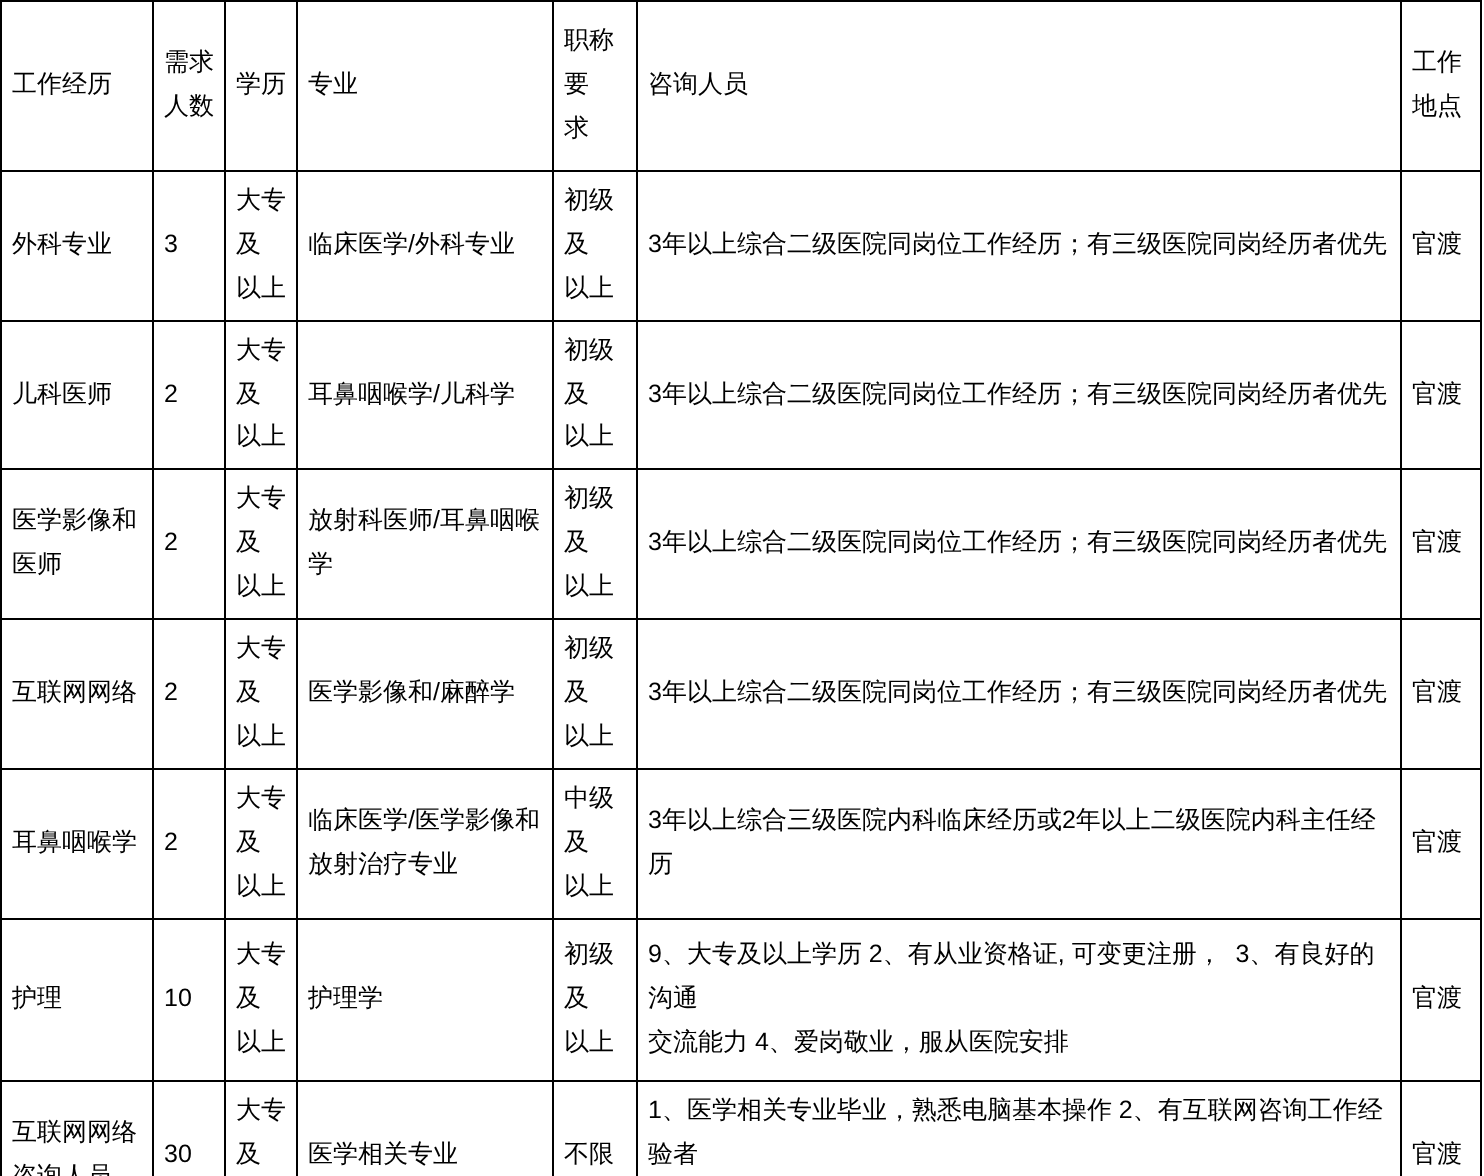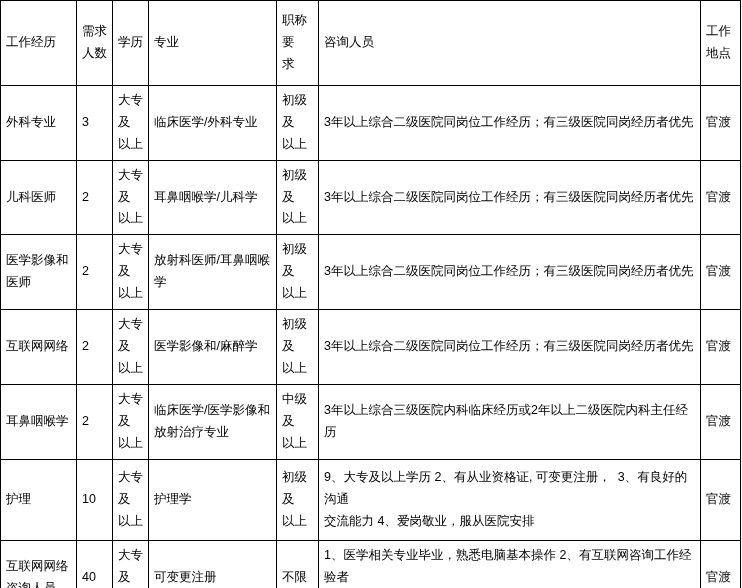--- a/index.html
+++ b/index.html
@@ -261,28 +261,28 @@
             <span class="cell-wrap">官渡</span>
           </td>
       </tr>
 
       <tr class="r-last">
         <td>
             <span class="cell-wrap">互联网网络
 咨询人员</span>
           </td>
         <td>
-            <span class="cell-wrap">40</span>
-          </td>
-        <td>
-            <span class="cell-wrap">大专及
-以上</span>
-          </td>
-        <td>
-            <span class="cell-wrap">可变更注册</span>
+            <span class="cell-wrap">30</span>
+          </td>
+        <td>
+            <span class="cell-wrap">大专及
+以上</span>
+          </td>
+        <td>
+            <span class="cell-wrap">医学相关专业</span>
           </td>
         <td>
             <span class="cell-wrap">不限</span>
           </td>
         <td>
             <span class="cell-wrap">1、医学相关专业毕业，熟悉电脑基本操作 2、有互联网咨询工作经验者
 优先</span>
           </td>
         <td>
             <span class="cell-wrap">官渡</span>

